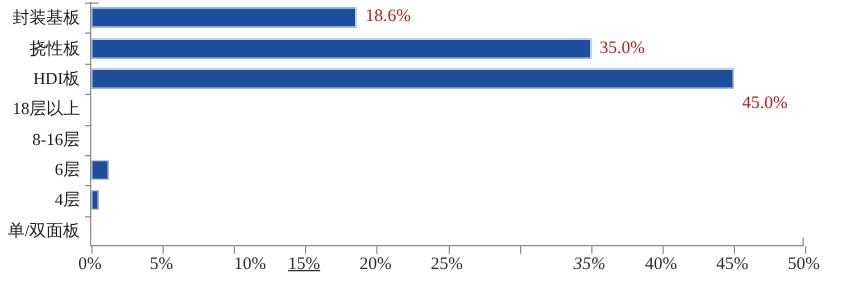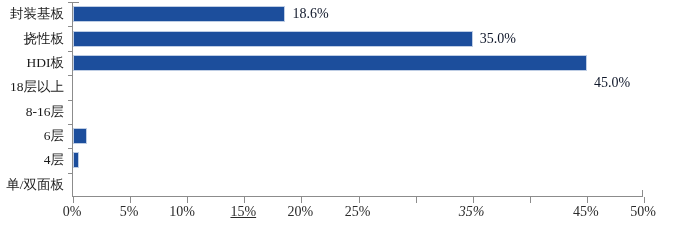--- a/index.html
+++ b/index.html
@@ -78,21 +78,21 @@
     background: #1c4e9c;
     border: 0.5px solid #becde4;
     box-sizing: border-box;
   }
 
   
   .bar-value {
     position: absolute;
     font-family: "Liberation Serif", "DejaVu Serif", serif;
     font-size: 14px;
-    color: #0f172a;
+    color: #b91c1c;
     white-space: nowrap;
     line-height: 16px;
   }
 
   
   .ytick {
     position: absolute;
     left: -5px;
     width: 5px;
     height: 0;
@@ -171,22 +171,23 @@
       <div class="xtick" style="left: 456.8px;"></div>
       <div class="xtick" style="left: 513.9px;"></div>
       <div class="xtick" style="left: 571px;"></div>
     </div>
   <div class="plot-frame-top"></div>
   <div class="plot-frame-right"></div>
 
   <div class="xlabels">
       <div class="xlabel" style="left: 72px;">0%</div>
       <div class="xlabel" style="left: 129.1px;">5%</div>
-      <div class="xlabel" style="left: 182px;">10%</div>
+      <div class="xlabel" style="left: 200px;">10%</div>
       <div class="xlabel" style="left: 243.3px; text-decoration: underline;">15%</div>
       <div class="xlabel" style="left: 300.4px;">20%</div>
       <div class="xlabel" style="left: 357.5px;">25%</div>
       <div class="xlabel" style="left: 471.7px; font-style: italic;">35%</div>
+      <div class="xlabel" style="left: 528.8px;">40%</div>
       <div class="xlabel" style="left: 585.9px;">45%</div>
       <div class="xlabel" style="left: 643px;">50%</div>
     </div>
 
 </div>
 
 </body></html>

